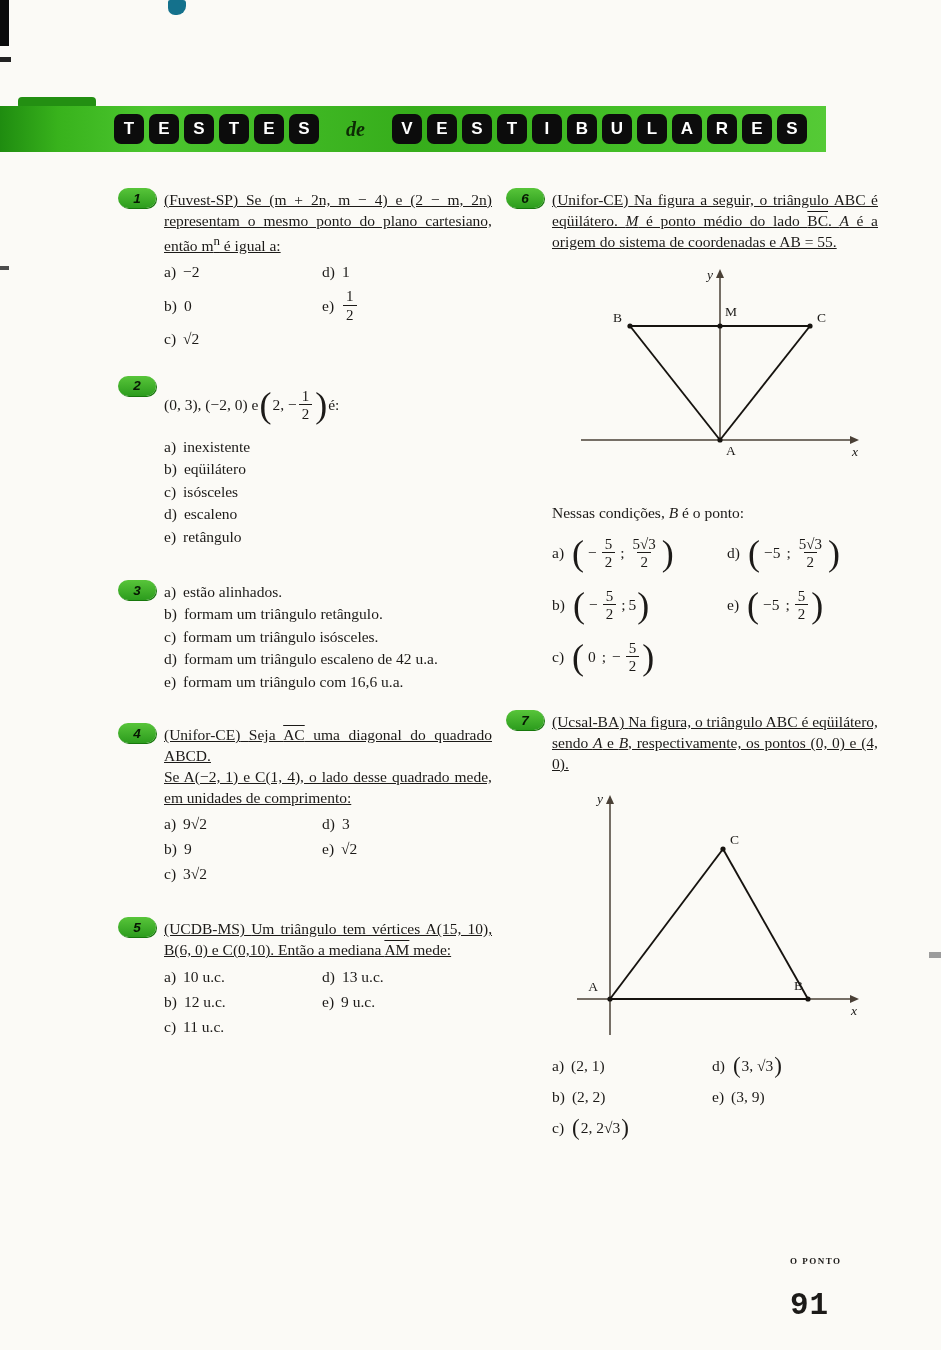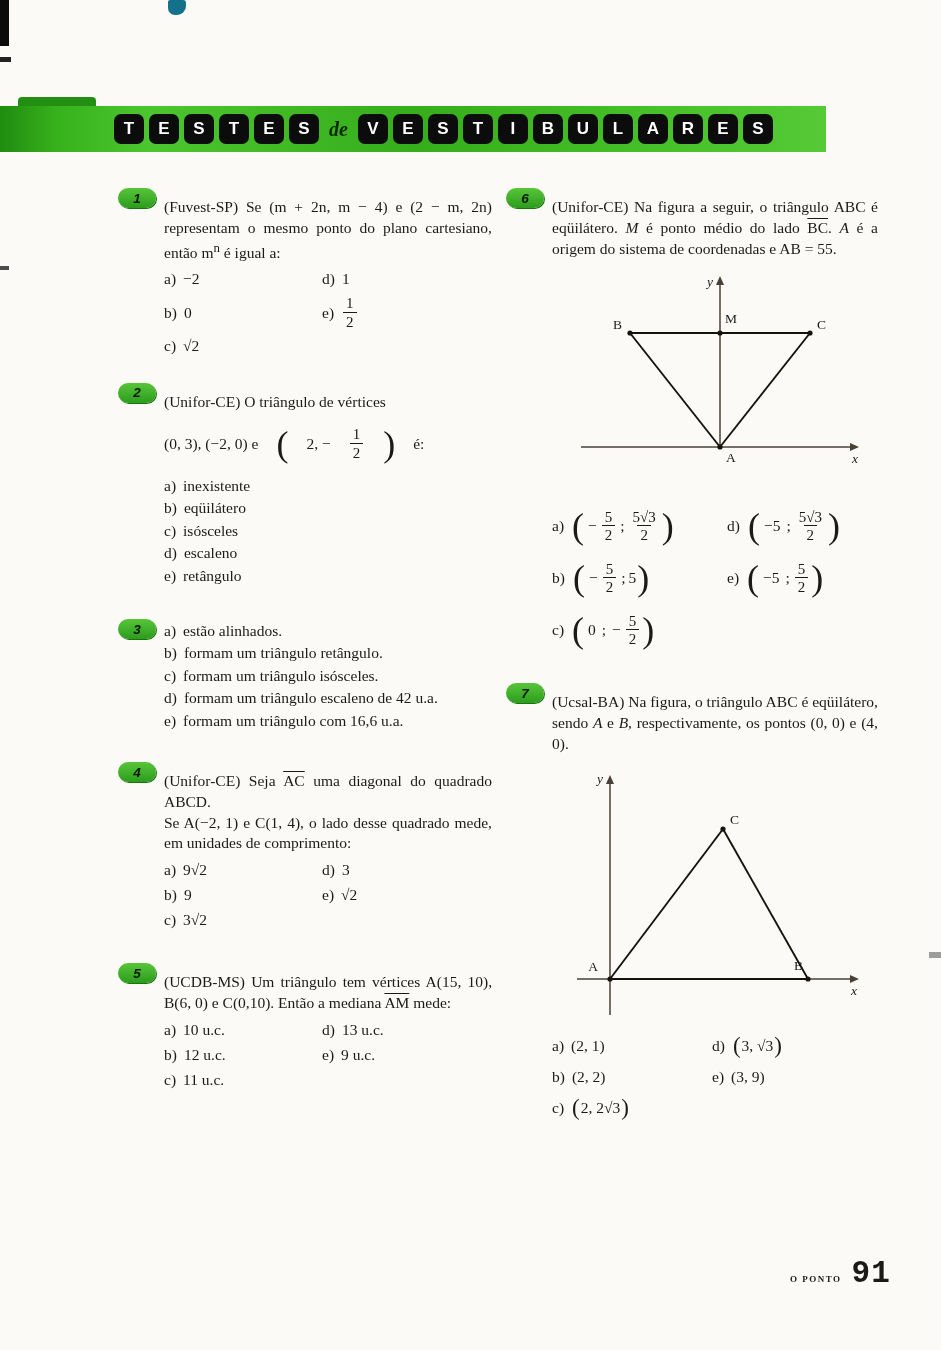--- a/index.html
+++ b/index.html
@@ -16,68 +16,68 @@
   .art-dash-c { position:absolute; right:0; top:952px; width:12px; height:6px; background:#9c9c9c; }
 
   
   .header-blob { position:absolute; left:18px; top:97px; width:78px; height:12px; background:#238f12; border-radius:4px; }
   .header-band { position:absolute; left:0; top:106px; width:826px; height:46px;
     background:linear-gradient(90deg,#1f8c10 0%,#38b21c 7%,#4cc62f 18%,#36ad1b 50%,#45c028 78%,#55ca36 100%);
     display:flex; align-items:center; gap:5px; padding-left:114px; }
   .tile { width:30px; height:30px; background:#0c0c0c; color:#fff; border-radius:7px; flex:0 0 30px;
     display:flex; align-items:center; justify-content:center;
     font:700 17px "Liberation Sans", sans-serif; }
-  .de { font:italic 700 20px "Liberation Serif", serif; color:#0d2a05; margin:0 5px; }
+  .de { font:italic 700 20px "Liberation Serif", serif; color:#0d2a05; margin:0 22px; }
 
   
   .col-left  { position:absolute; left:118px; top:186px; width:374px; }
   .col-right { position:absolute; left:506px; top:186px; width:372px; }
 
   
   .q { display:flex; gap:8px; }
   .badge { flex:0 0 38px; height:20px; margin-top:2px; border-radius:10px;
     background:linear-gradient(180deg,#58c53a,#2c9c1d);
     box-shadow:1px 1px 0 #17770c;
     display:flex; align-items:center; justify-content:center;
     font:italic 700 13.5px "Liberation Sans", sans-serif; color:#071803; }
   .qc { flex:1; min-width:0; }
-  .qbody { font-size:15.5px; line-height:1.34; margin:11px 0 7px 0; text-align:justify; }
+  .qbody { font-size:15.5px; line-height:1.34; margin:4px 0 7px 0; text-align:justify;text-decoration:underline; }
   .ovl { text-decoration:overline; }
   .mb-26{margin-bottom:26px} .mb-28{margin-bottom:28px} .mb-30{margin-bottom:30px} .mb-32{margin-bottom:32px}
 
   
   .opt-grid { display:grid; grid-template-columns:158px 1fr; row-gap:7px; margin-top:3px; font-size:15.5px; }
   .opt-grid.wide { grid-template-columns:175px 1fr; row-gap:10px; }
   .opt { display:flex; align-items:center; }
   .optv { display:flex; margin:4.5px 0; font-size:15.5px; }
   .olabel { flex:0 0 auto; margin-right:7px; }
 
   .frac { display:inline-flex; flex-direction:column; align-items:center; line-height:1.08;
     vertical-align:middle; margin:0 2px; font-size:15px; }
   .fn { padding:0 3px; }
   .fd { border-top:1.4px solid #1c1a18; padding:1px 3px 0; }
 
   .bp    { font-size:36px; font-weight:400; margin:0 1px; }
   .bp-sm { font-size:23px; font-weight:400; margin:0 1px; }
   .sgn, .sep { margin:0 3px; }
 
-  .mathline { display:flex; align-items:center; margin:10px 0 12px; font-size:15.5px;gap:17px; }
+  .mathline { display:flex; align-items:center; margin:10px 0 12px; font-size:15.5px; }
   .condline { font-size:15.5px; margin:12px 0 10px; }
 
   
   .figwrap { text-align:center; margin:12px 0 6px; }
   .fig .axis { stroke:#4a4036; stroke-width:1.5; }
   .fig .arr  { fill:#4a4036; }
   .fig .tri  { stroke:#16130f; stroke-width:1.9; }
   .fig .dot  { fill:#16130f; }
   .fig text  { font-family:"Liberation Serif", serif; font-size:13.5px; fill:#1c1a18; }
   .fig .it   { font-style:italic; }
 
   
-  .footer { position:absolute; left:790px; top:1256px; display:flex; align-items:baseline; gap:10px; }
+  .footer { position:absolute; left:790px; top:1256px; display:flex; align-items:baseline; gap:22px;flex-direction:column; }
   .footer-label { font-size:9px; letter-spacing:1.5px; font-weight:700; }
   .footer-page  { font-size:31px; font-weight:700; font-family:Liberation Mono, monospace; letter-spacing:1px; }
 </style>
 </head>
 <body>
 
 <div class="page">
 
   <div class="art-corner"></div>
   <div class="art-teal"></div>
@@ -143,21 +143,20 @@
           <div class="opt"></div>
         </div>
       </div>
     </section>
 
     <section class="q mb-28">
       <div class="badge">
           <span>2</span>
         </div>
       <div class="qc">
-        <p class="qbody"><span>(Unifor-CE)</span> <span>O triângulo de vértices</span></p>
         <div class="mathline">
           <span>(0, 3), (−2, 0) e </span>
             <span class="bp">(</span>
             <span>2, −</span>
             <span class="frac">
               <span class="fn">1</span>
               <span class="fd">2</span>
             </span>
             <span class="bp">)</span>
             <span> é:</span>
@@ -306,20 +305,21 @@
             <circle class="dot" cx="153" cy="176" r="2.6"></circle>
             <text class="it" x="146" y="15" text-anchor="end">y</text>
             <text class="it" x="291" y="192" text-anchor="end">x</text>
             <text x="55" y="58" text-anchor="end">B</text>
             <text x="158" y="52">M</text>
             <text x="250" y="58">C</text>
             <text x="159" y="191">A</text>
           </svg>
         </div>
 
+        <div class="condline"><span>Nessas condições, </span><i>B</i><span> é o ponto:</span></div>
 
         <div class="opt-grid wide">
           <div class="opt">
             <span class="olabel">a)</span>
             <span class="bp">(</span>
             <span class="sgn">−</span>
             <span class="frac">
                 <span class="fn">5</span>
                 <span class="fd">2</span>
               </span>

